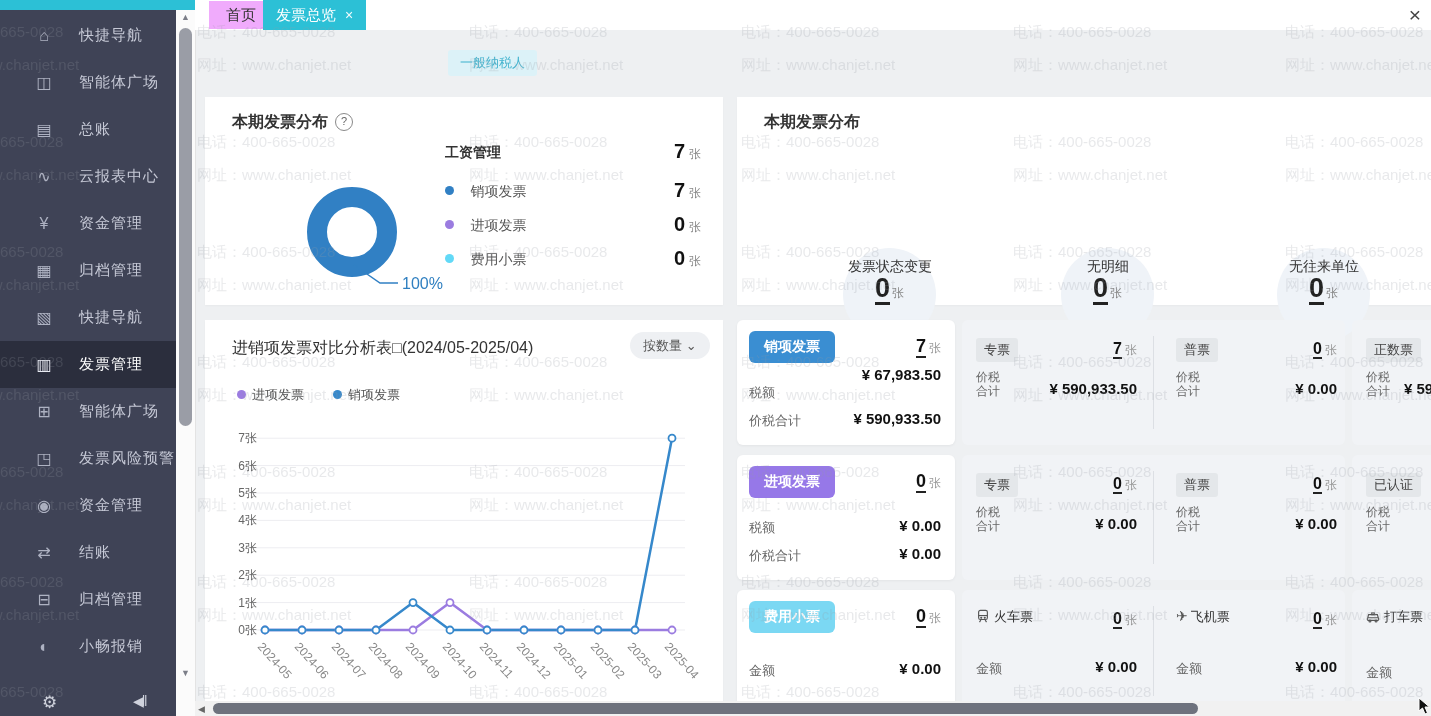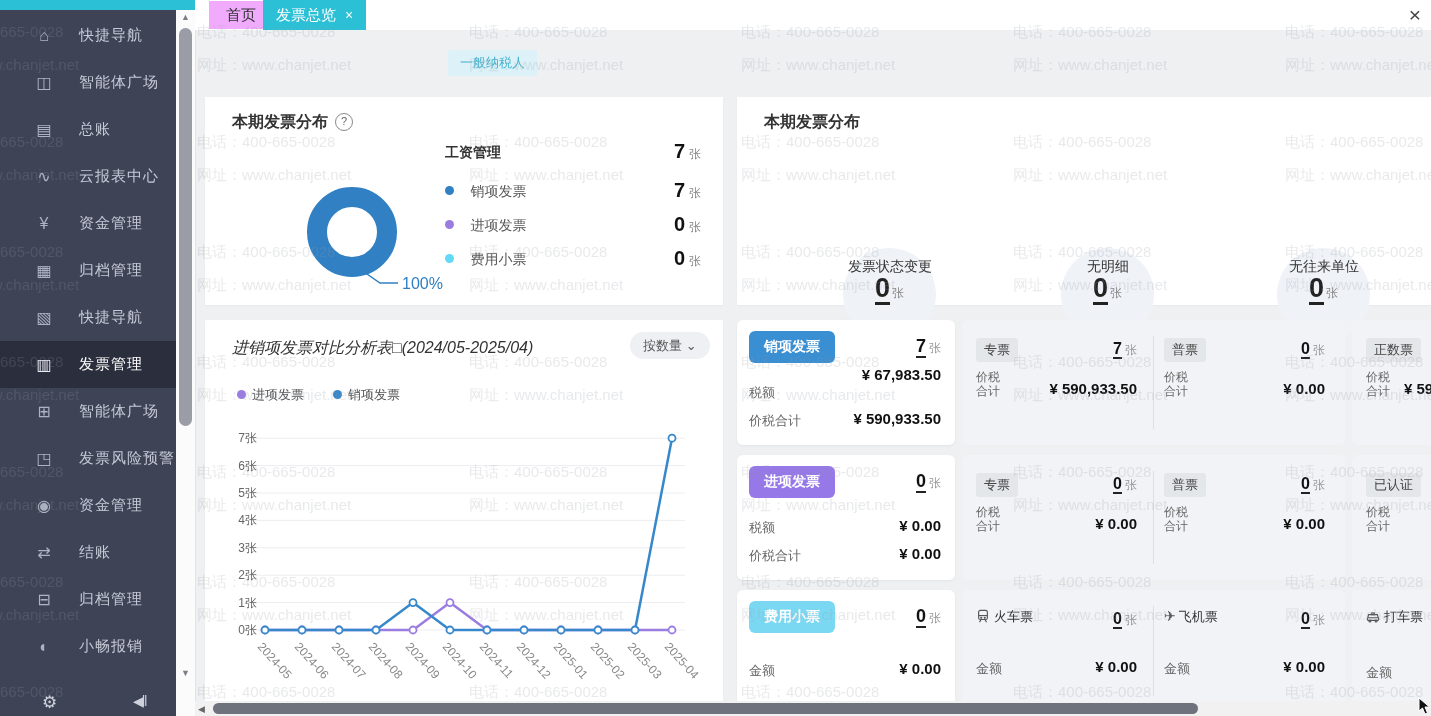--- a/index.html
+++ b/index.html
@@ -57,40 +57,40 @@
   
   #panel-risk{left:737px;top:97px;width:694px;height:208px;}
   .risk-item{position:absolute;top:0;width:190px;height:208px;}
   .risk-circle{position:absolute;left:48px;top:151px;width:93px;height:93px;background:#eff3f8;border-radius:50%;text-align:center;}
   .risk-val{font-size:27px;font-weight:bold;color:#222;border-bottom:3px solid #222;display:inline-block;line-height:1.05;margin-top:26px;}
   .risk-unit{font-size:12px;color:#888;margin-left:2px;}
   .risk-lb{position:absolute;left:0;top:161px;width:190px;text-align:center;font-size:14px;color:#333;}
 
   
   #panel-chart{left:205px;top:320px;width:518px;height:396px;}
-  #chart-title{position:absolute;left:27px;top:18px;font-size:16px;color:#333;font-style:italic;}
+  #chart-title{position:absolute;left:27px;top:18px;font-size:16px;color:#333;}
   #chart-filter{position:absolute;left:425px;top:12px;height:27px;line-height:27px;padding:0 13px;background:#eef0f3;border-radius:14px;font-size:13px;color:#555;cursor:pointer;}
   .cl-item{position:absolute;top:66px;font-size:13px;color:#555;cursor:pointer;}
   #cl-0{left:32px;} #cl-1{left:128px;}
   .cl-dot{display:inline-block;width:9px;height:9px;border-radius:50%;margin-right:6px;}
   #trend-svg{position:absolute;left:10px;top:95px;}
 
   
   .type-card{position:absolute;left:737px;width:218px;background:#fff;border-radius:6px;box-shadow:0 1px 3px rgba(0,0,0,.05);}
   .type-btn{position:absolute;left:12px;top:11px;padding:7px 15px;border-radius:6px;color:#fff;font-size:14px;font-weight:bold;cursor:pointer;}
   .cnt{position:absolute;right:14px;top:16px;cursor:pointer;}
   .cnt b{font-size:18px;color:#111;border-bottom:2px solid #222;}
   .cnt i{font-style:normal;font-size:12px;color:#999;margin-left:3px;}
   .fld-lb{position:absolute;left:12px;font-size:13px;color:#666;}
   .fld-val{position:absolute;right:14px;font-size:15px;font-weight:bold;color:#111;}
   .gray-panel{position:absolute;background:#f1f3f6;border-radius:6px;}
   .gp-a{left:962px;width:383px;}
   .gp-b{left:1352px;width:120px;}
   .half{position:absolute;top:0;width:191px;height:100%;}
-  .h0{left:0;} .h1{left:188px;}
+  .h0{left:0;} .h1{left:200px;}
   .gp-div{position:absolute;left:191px;top:16px;bottom:16px;width:1px;background:#dcdfe4;}
   .badge{position:absolute;left:14px;top:18px;background:#e4e7ea;color:#444;font-size:13px;padding:3px 8px;border-radius:3px;text-align:center;}
   .sub-cnt{position:absolute;right:16px;top:20px;cursor:pointer;}
   .sub-cnt b{font-size:16px;color:#111;border-bottom:2px solid #222;}
   .sub-cnt i{font-style:normal;font-size:12px;color:#999;margin-left:3px;}
   .two-lb{position:absolute;left:14px;top:50px;width:30px;font-size:12px;color:#666;line-height:1.2;}
   .sub-val{position:absolute;right:16px;top:60px;font-size:15px;font-weight:bold;color:#111;}
   .ticket{position:absolute;left:14px;top:18px;font-size:13px;color:#333;}
   .ticket svg{vertical-align:-2px;margin-right:4px;}
   .ticket .pl{font-size:14px;margin-right:3px;color:#555;}

